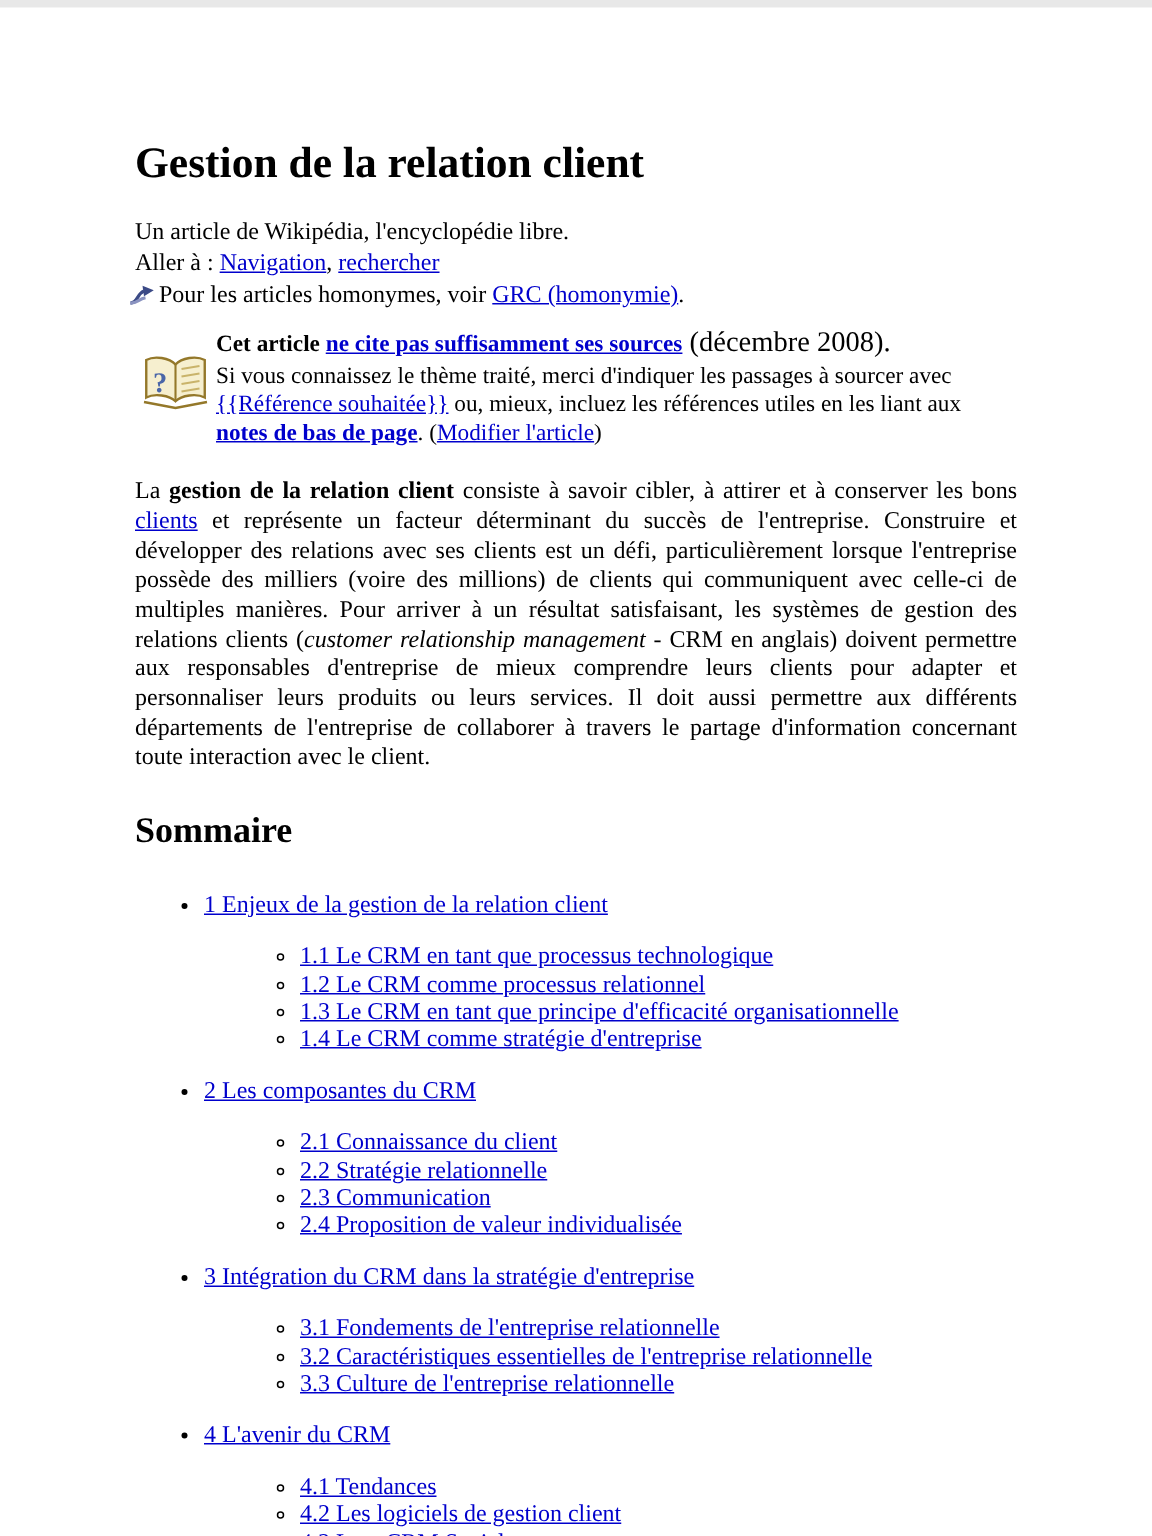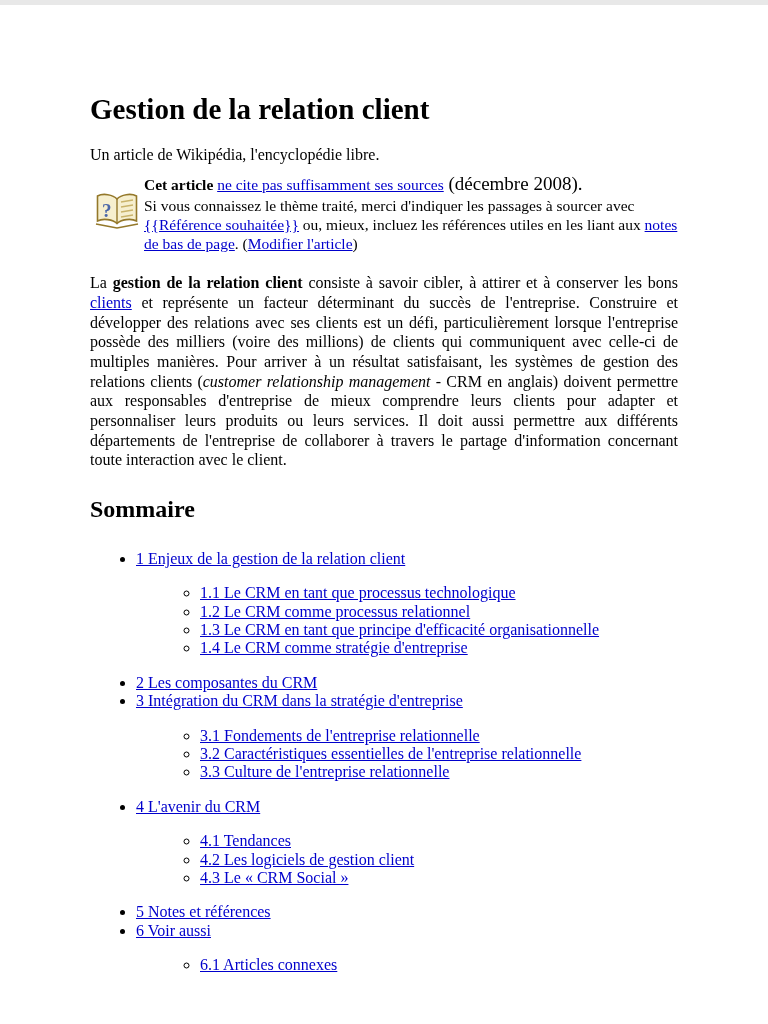--- a/index.html
+++ b/index.html
@@ -12,21 +12,21 @@
   .page {
     width: 768px;
     min-height: 1014px;
     margin: 5px auto;
     background: var(--color-page_background, #fff);
     padding: 88px 90px 40px 90px;
   }
   .title { font-size: 29px; font-weight: bold; margin: 0 0 20px; }
   .meta { font-size: 16px; margin: 0 0 3px; }
   a.link { color: var(--color-link, #0000cc); text-decoration: underline; cursor: pointer; }
-  a.bold { font-weight: normal; }
+  a.bold { font-weight: bold; }
   .homonymy { margin-top: 1px; }
   .hom-icon { display: inline-block; vertical-align: -3px; margin: 0 2px 0 -4px; }
   .notice { display: flex; align-items: center; margin: 8px 0 20px 4px; }
   .book-icon { flex: 0 0 50px; }
   .notice-text { flex: 1; font-size: 15.5px; line-height: 1.24; }
   .small { font-size: 19px; margin-top: 32px; }
   .intro { font-size: 16px; line-height: 1.23; text-align: justify; margin: 0 0 26px; }
   .toc-heading { font-size: 24px; font-weight: bold; margin: 0 0 27px; }
   .toggle { font-size: 16px; margin: 0 0 16px; }
   ul.toc { margin: 0; padding-left: 46px; list-style-type: disc; }
@@ -35,21 +35,27 @@
 </style>
 </head>
 <body>
 
 <div class="page">
 
   <h1 class="title">Gestion de la relation client</h1>
 
   <p class="meta">Un article de Wikipédia, l'encyclopédie libre.</p>
 
+  <p class="meta"><span>Aller à : </span><a href="#" class="link">Navigation</a><span>, </span><a href="#" class="link">rechercher</a></p>
 
+  <p class="meta homonymy"><span class="hom-icon"><svg width="18" height="15" viewBox="0 0 18 15" aria-hidden="true">
+          <path d="M1 13 C6 13, 5 7, 10 5" fill="none" stroke="#3b4a86" stroke-width="2.2"></path>
+          <path d="M1 13 C6 13, 6 10.5, 11 9.5" fill="none" stroke="#8a93c0" stroke-width="2"></path>
+          <path d="M9 1.5 L16.5 4.5 L10 8.5 Z" fill="#3b4a86"></path>
+        </svg></span><span>Pour les articles homonymes, voir </span><a href="#" class="link">GRC (homonymie)</a><span>.</span></p>
 
   <div class="notice">
     <span class="book-icon"><svg width="46" height="40" viewBox="0 0 46 40" aria-hidden="true">
           <path d="M2 33 L23 37 L44 33" fill="none" stroke="#94782a" stroke-width="1.6"></path>
           <path d="M23 8 C19 3.5, 9 2, 3.5 5 L3.5 30 C9 27, 19 28.5, 23 32.5 C27 28.5, 37 27, 42.5 30 L42.5 5 C37 2, 27 3.5, 23 8 Z" fill="#f6efcf" stroke="#94782a" stroke-width="1.6"></path>
           <path d="M23 8 L23 32.5" stroke="#94782a" stroke-width="1.4"></path>
           <path d="M27 11 L39 9 M27 16 L39 14 M27 21 L39 19 M27 26 L39 24" stroke="#c9b36a" stroke-width="1.3" fill="none"></path>
           <text x="8" y="26" font-size="19" font-weight="bold" fill="#4a66a8" font-family="serif">?</text>
         </svg></span>
     <div class="notice-text">
@@ -66,20 +72,26 @@
   <ul class="toc">
     <li><a href="#" class="link">1 Enjeux de la gestion de la relation client</a>
       <ul class="l2">
         <li><a href="#" class="link">1.1 Le CRM en tant que processus technologique</a></li>
         <li><a href="#" class="link">1.2 Le CRM comme processus relationnel</a></li>
         <li><a href="#" class="link">1.3 Le CRM en tant que principe d'efficacité organisationnelle</a></li>
         <li><a href="#" class="link">1.4 Le CRM comme stratégie d'entreprise</a></li>
       </ul>
     </li>
     <li><a href="#" class="link">2 Les composantes du CRM</a>
+      <ul class="l2">
+        <li><a href="#" class="link">2.1 Connaissance du client</a></li>
+        <li><a href="#" class="link">2.2 Stratégie relationnelle</a></li>
+        <li><a href="#" class="link">2.3 Communication</a></li>
+        <li><a href="#" class="link">2.4 Proposition de valeur individualisée</a></li>
+      </ul>
     </li>
     <li><a href="#" class="link">3 Intégration du CRM dans la stratégie d'entreprise</a>
       <ul class="l2">
         <li><a href="#" class="link">3.1 Fondements de l'entreprise relationnelle</a></li>
         <li><a href="#" class="link">3.2 Caractéristiques essentielles de l'entreprise relationnelle</a></li>
         <li><a href="#" class="link">3.3 Culture de l'entreprise relationnelle</a></li>
       </ul>
     </li>
     <li><a href="#" class="link">4 L'avenir du CRM</a>
       <ul class="l2">

